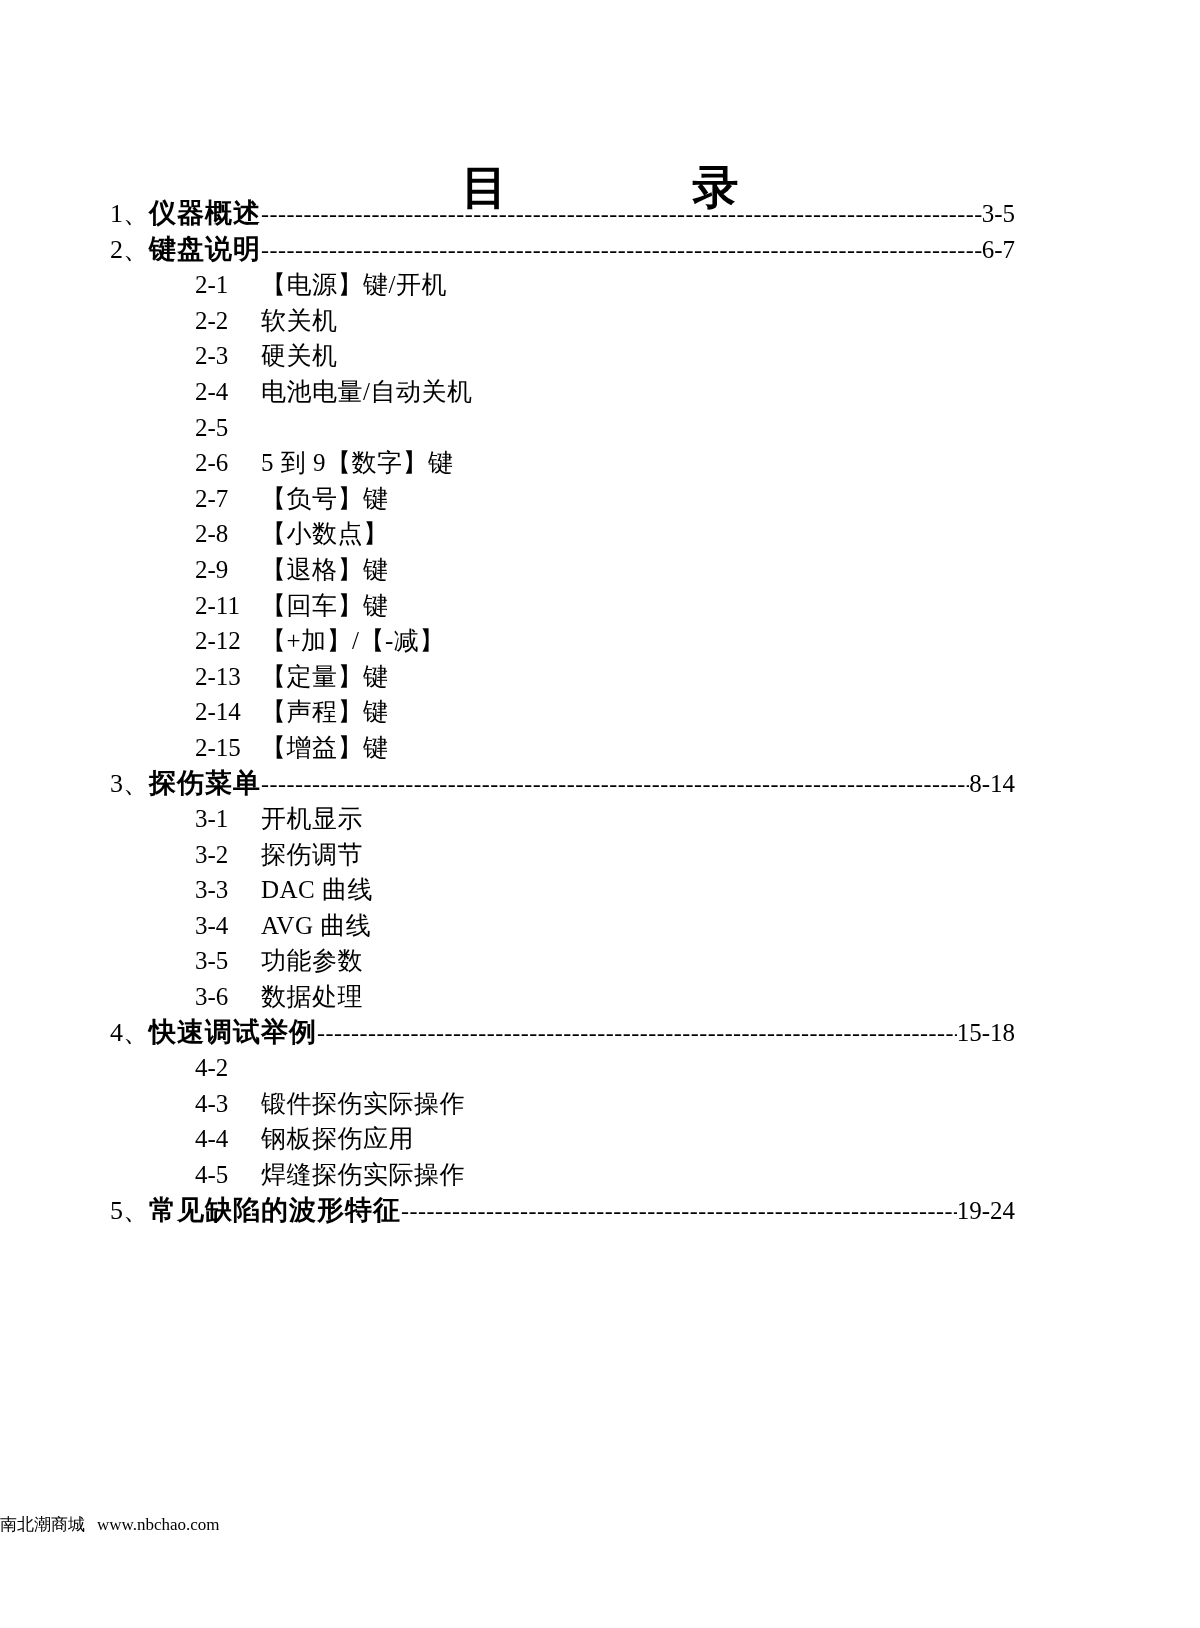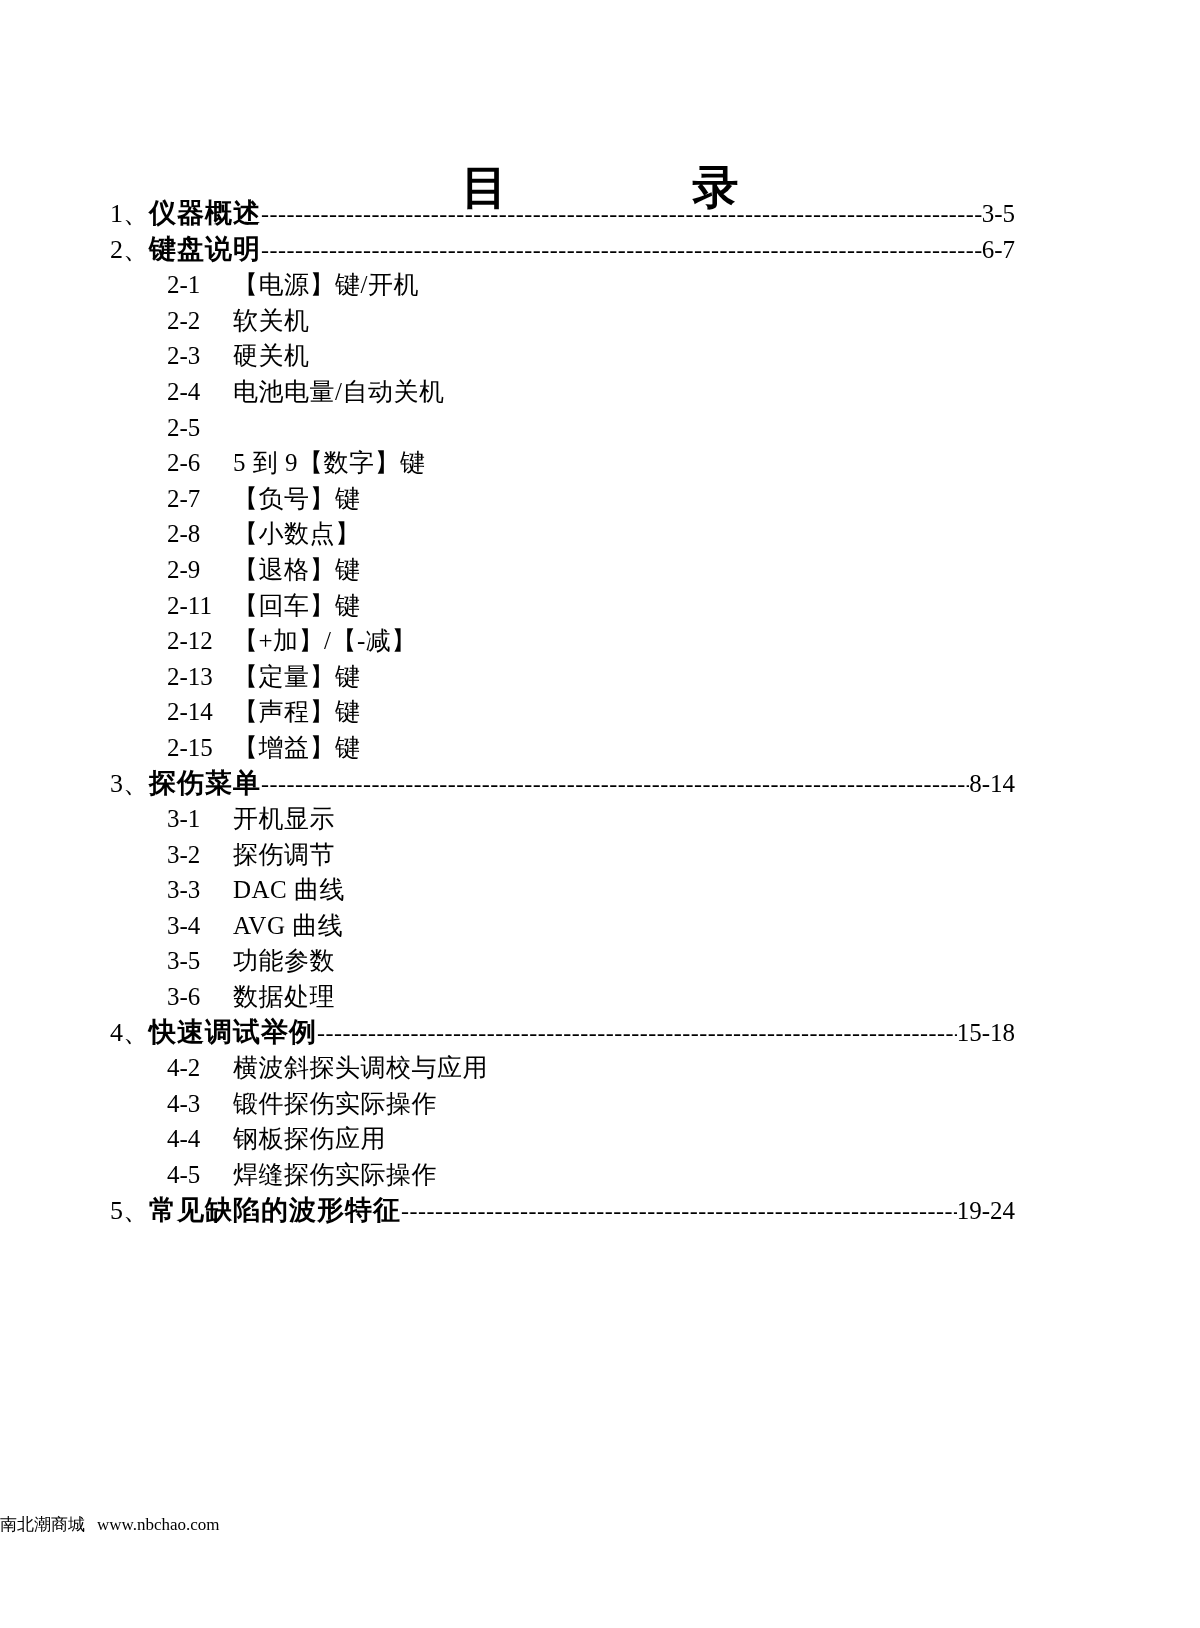--- a/index.html
+++ b/index.html
@@ -33,21 +33,21 @@
     font-family:"Liberation Sans", sans-serif;
     font-weight:bold; font-size:27px; letter-spacing:1px;
   }
   .leader {
     flex:1 1 auto; overflow:hidden;
     font-size:24px; letter-spacing:0.5px;
     min-width:0;
   }
   .sec-pages { font-size:25px; flex:0 0 auto; }
   .sub-row { padding-left:57px; font-size:25px; }
-  .sub-num { display:inline-block; min-width:66px; }
+  .sub-num { display:inline-block; min-width:66px;margin-left:28px; }
   .sub-text { letter-spacing:0.5px; }
   .footer {
     position:absolute; left:0; bottom:92px; width:1200px;
     text-align:left; font-size:17px;
     font-family:"Liberation Serif", serif;
   }
   .footer .brand { margin-right:12px; }
 </style>
 </head>
 <body>
@@ -155,21 +155,20 @@
         <span class="sub-text">数据处理</span>
       </div>
       <div class="toc-row main-row">
         <span class="sec-num">4、</span>
         <span class="sec-label">快速调试举例</span>
         <span class="leader">----------------------------------------------------------------------------------------------------------------------------------------------------------------------------------------------------------------------------</span>
         <span class="sec-pages">15-18</span>
       </div>
       <div class="toc-row sub-row">
         <span class="sub-num">4-2</span>
-        <span class="sub-text">横波斜探头调校与应用</span>
       </div>
       <div class="toc-row sub-row">
         <span class="sub-num">4-3</span>
         <span class="sub-text">锻件探伤实际操作</span>
       </div>
       <div class="toc-row sub-row">
         <span class="sub-num">4-4</span>
         <span class="sub-text">钢板探伤应用</span>
       </div>
       <div class="toc-row sub-row">

